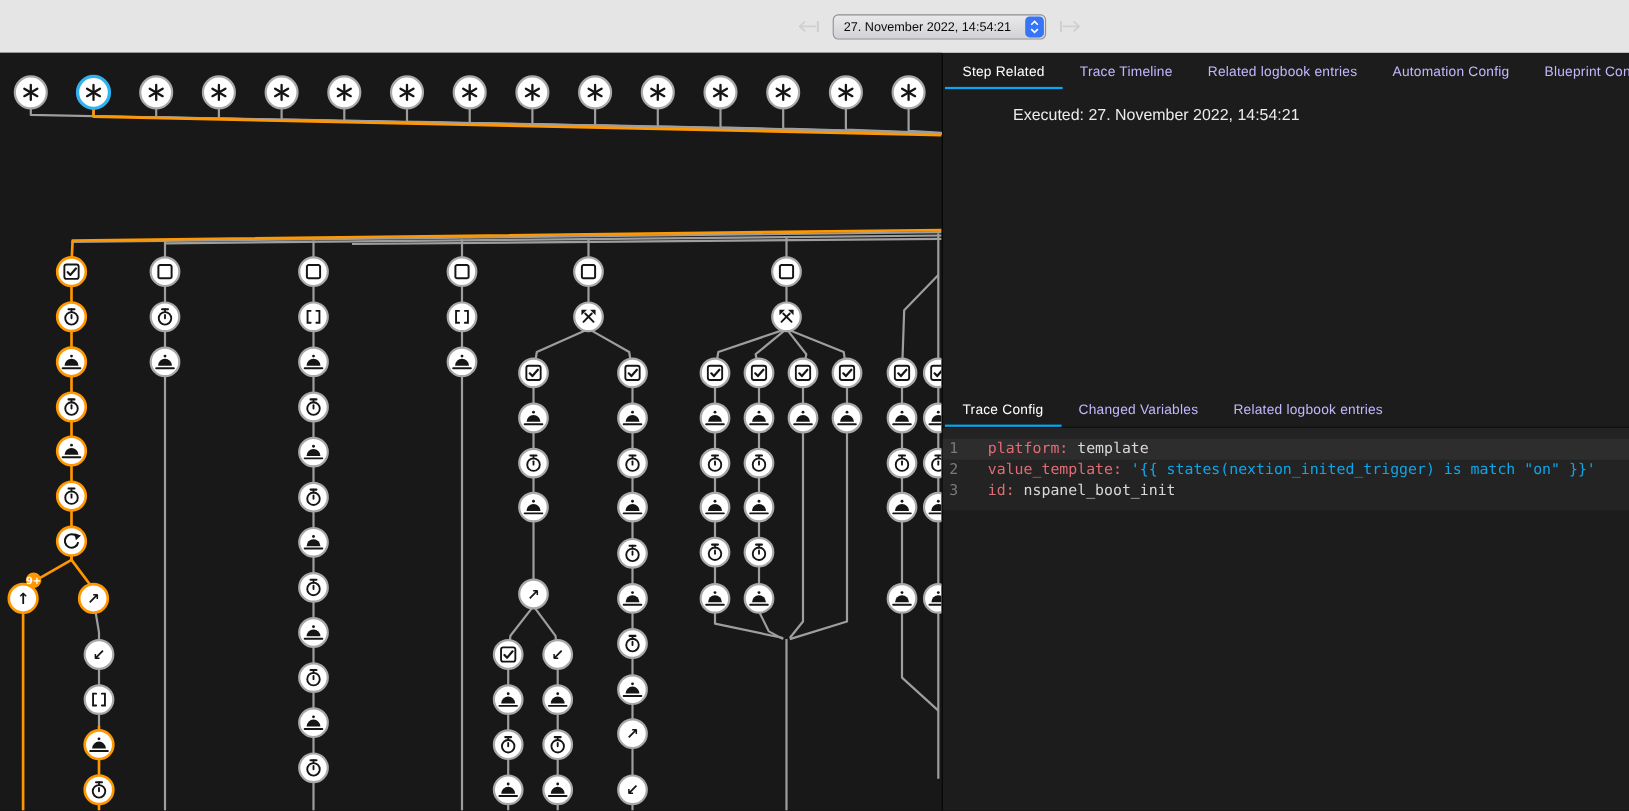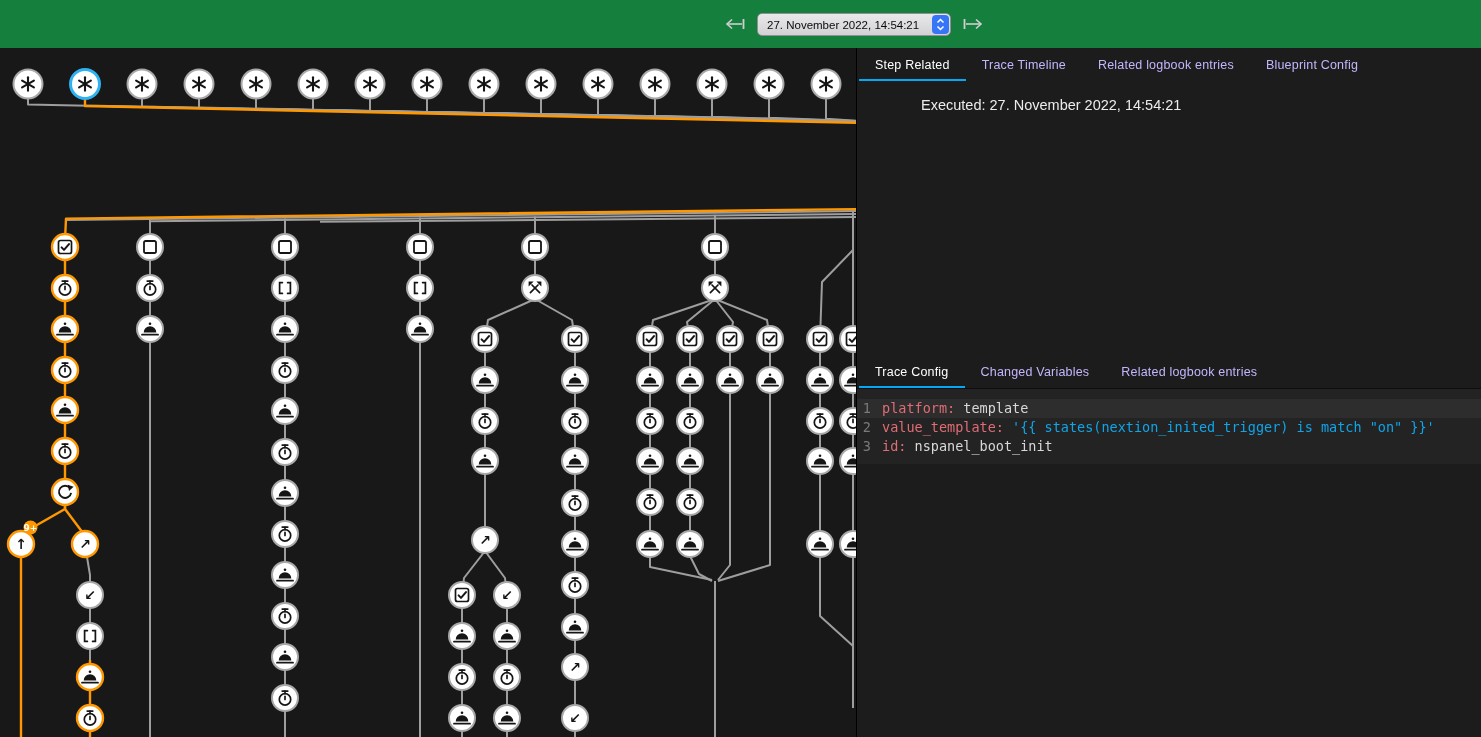--- a/index.html
+++ b/index.html
@@ -1,20 +1,20 @@
 <!DOCTYPE html>
 <html><head>
 <meta charset="utf-8">
 <style>
   * { box-sizing: border-box; margin: 0; padding: 0; }
   html,body { width:1481px; height:737px; overflow:hidden; background:#141414;
               font-family:"Liberation Sans", sans-serif; }
 
   
-  .topbar { position:relative; width:100%; height:48px; background:#15803d; }
+  .topbar { position:relative; width:100%; height:48px; background:#e5e5e5; }
   .nav-btn { position:absolute; top:17px; background:none; border:none; cursor:pointer; padding:0; }
   .nav-prev { left:724px; }
   .nav-next { left:962px; }
   .run-select { position:absolute; left:757px; top:13px; width:194px; height:23px;
                 background:linear-gradient(#e9e9eb,#d2d2d6); border:1px solid #8f8f94;
                 border-radius:5px; display:flex; align-items:center; cursor:pointer; }
   .run-select-value { flex:1; font-size:11.5px; color:#0a0a0a; padding:0 4px 0 9px; white-space:nowrap; }
   .stepper { width:17px; height:19px; margin-right:1px; background:#3575f6; border-radius:4px;
              display:flex; align-items:center; justify-content:center; }
 
@@ -32,21 +32,21 @@
   .executed { margin-top:16px; padding-left:64px; font-size:14.5px; color:#ececec; }
 
   .panel-bottom { flex:1; display:flex; flex-direction:column; }
   .tabbar2 { border-bottom:1px solid #0e0e0e; }
 
   .code { background:#232323; font-family:"DejaVu Sans Mono", monospace; font-size:13.5px;
           line-height:19px; padding:10px 0 8px 0; }
   .code-line { display:flex; }
   .code-line.active { background:#2d2d2d; }
   .gutter { width:20px; flex:none; text-align:right; padding-right:6px; color:#7a7a7a; user-select:none; }
-  .code-text { padding-left:5px; white-space:pre; }
+  .code-text { padding-left:5px; white-space:pre;margin-left:16px; }
   .tok-key { color:#e06c75; }
   .tok-plain { color:#d8d8d8; }
   .tok-str { color:#0ea5e9; }
 </style>
 </head>
 <body>
 
 <div class="topbar">
   <button class="nav-btn nav-prev">
     <svg width="22" height="14" viewBox="0 0 22 14">
@@ -713,20 +713,21 @@
         </g>
       </svg>
   </div>
 
   <div class="right">
     <section class="panel-top">
       <div class="tabbar" id="tabs-top">
           <div class="tab active">Step Related</div>
           <div class="tab">Trace Timeline</div>
           <div class="tab">Related logbook entries</div>
+          <div class="tab">Automation Config</div>
           <div class="tab">Blueprint Config</div>
         </div>
       <div class="executed">Executed: 27. November 2022, 14:54:21</div>
     </section>
 
     <section class="panel-bottom">
       <div class="tabbar tabbar2" id="tabs-bottom">
           <div class="tab active">Trace Config</div>
           <div class="tab">Changed Variables</div>
           <div class="tab">Related logbook entries</div>

